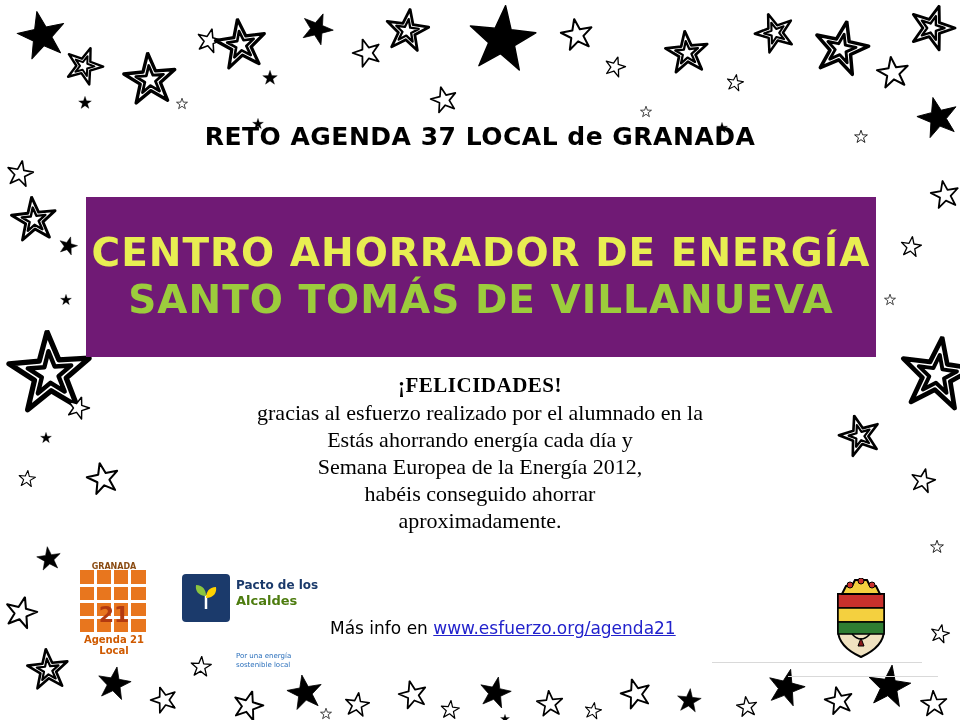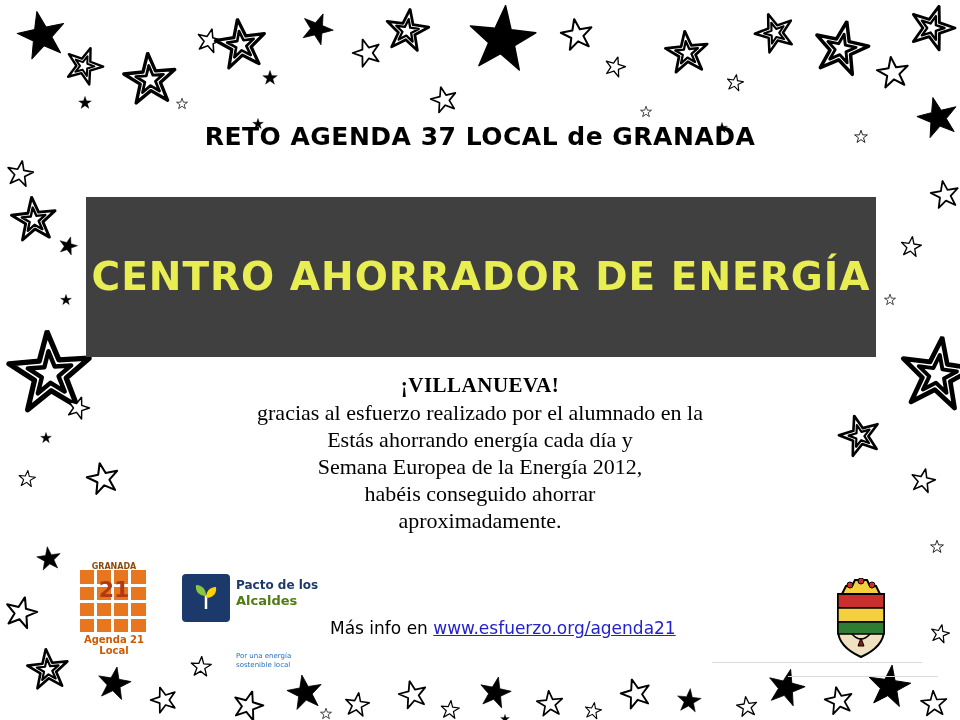--- a/index.html
+++ b/index.html
@@ -43,21 +43,21 @@
     white-space: nowrap;
   }
 
   
   .banner {
     position: absolute;
     left: 86px;
     top: 197px;
     width: 790px;
     height: 160px;
-    background: #404040;
+    background: #701a75;
     display: flex;
     flex-direction: column;
     align-items: center;
     justify-content: center;
   }
   .banner-line1 {
     font-family: "DejaVu Sans", sans-serif;
     font-size: 39px;
     font-weight: bold;
     letter-spacing: 1px;
@@ -148,21 +148,21 @@
     left: 0; top: 0;
     width: 92px;
     text-align: center;
     font-family: "DejaVu Sans", sans-serif;
     font-size: 8px;
     font-weight: bold;
     color: #8a4b12;
   }
   .logo-granada .lg-21 {
     position: absolute;
-    left: 0; top: 15px;
+    left: 0; top: 40px;
     width: 92px;
     text-align: center;
     font-family: "DejaVu Sans", sans-serif;
     font-size: 22px;
     font-weight: bold;
     color: #b33a10;
   }
   .logo-granada .lg-sub {
     position: absolute;
     left: 0; top: 72px;
@@ -453,24 +453,25 @@
         </svg></div>
       <div class="star" style="left: 500px; top: 710px; width: 10px; height: 10px; transform: rotate(0deg);"><svg width="10" height="10" viewBox="0 0 100 100">
           <polygon points="50.00,2.00 61.17,34.63 95.65,35.17 68.07,55.87 78.21,88.83 50.00,69.00 21.79,88.83 31.93,55.87 4.35,35.17 38.83,34.63" fill="#000000" stroke="#000000" stroke-width="2" stroke-linejoin="round"></polygon>
         </svg></div>
     </div>
 
   <div class="reto-title">RETO AGENDA 37 LOCAL de GRANADA</div>
 
   <div class="banner">
     <div class="banner-line1">CENTRO AHORRADOR DE ENERGÍA</div>
+    <div class="banner-line2">SANTO TOMÁS DE VILLANUEVA</div>
   </div>
 
   <div class="message">
-    <div class="msg-felicidades">¡VILLANUEVA!</div>
+    <div class="msg-felicidades">¡FELICIDADES!</div>
     <div>gracias al esfuerzo realizado por el alumnado en la</div>
     <div>Estás ahorrando energía cada día y</div>
     <div>Semana Europea de la Energía 2012,</div>
     <div>habéis conseguido ahorrar</div>
     <div>aproximadamente.</div>
   </div>
 
   <div class="info-line">
     <span>Más info en </span><a href="#">www.esfuerzo.org/agenda21</a>
   </div>

